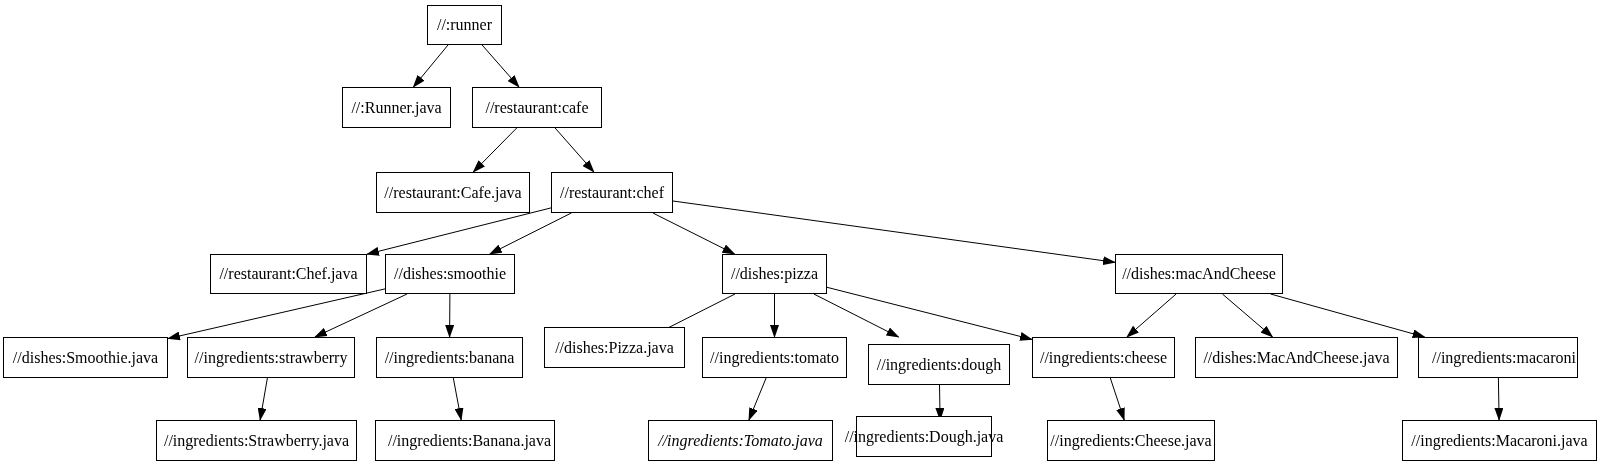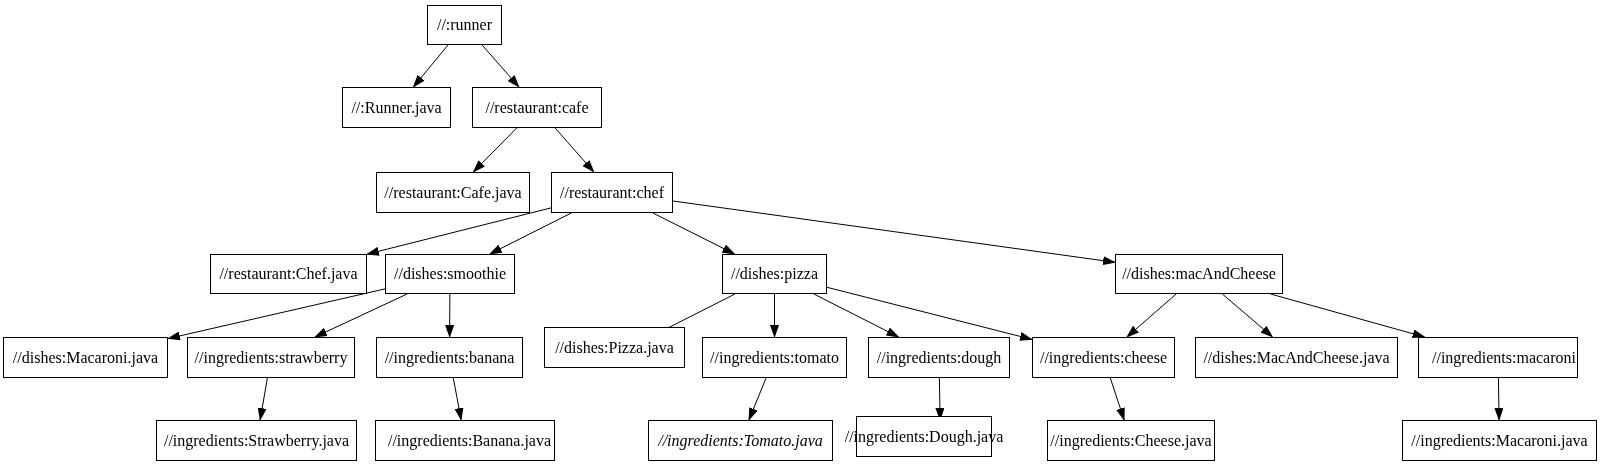--- a/index.html
+++ b/index.html
@@ -76,26 +76,26 @@
   <div id="node-layer">
       <div class="graph-node" style="left: 427px; top: 5px; width: 75px; height: 40px; border-color: rgb(0, 0, 0); background: rgb(255, 255, 255); color: rgb(0, 0, 0);">//:runner</div>
       <div class="graph-node" style="left: 342px; top: 87px; width: 109px; height: 41px; border-color: rgb(0, 0, 0); background: rgb(255, 255, 255); color: rgb(0, 0, 0);">//:Runner.java</div>
       <div class="graph-node" style="left: 472px; top: 87px; width: 130px; height: 41px; border-color: rgb(0, 0, 0); background: rgb(255, 255, 255); color: rgb(0, 0, 0);">//restaurant:cafe</div>
       <div class="graph-node" style="left: 376px; top: 172px; width: 154px; height: 41px; border-color: rgb(0, 0, 0); background: rgb(255, 255, 255); color: rgb(0, 0, 0);">//restaurant:Cafe.java</div>
       <div class="graph-node" style="left: 551px; top: 172px; width: 122px; height: 41px; border-color: rgb(0, 0, 0); background: rgb(255, 255, 255); color: rgb(0, 0, 0);">//restaurant:chef</div>
       <div class="graph-node" style="left: 210px; top: 254px; width: 157px; height: 40px; border-color: rgb(0, 0, 0); background: rgb(255, 255, 255); color: rgb(0, 0, 0);">//restaurant:Chef.java</div>
       <div class="graph-node" style="left: 385px; top: 254px; width: 130px; height: 40px; border-color: rgb(0, 0, 0); background: rgb(255, 255, 255); color: rgb(0, 0, 0);">//dishes:smoothie</div>
       <div class="graph-node" style="left: 722px; top: 254px; width: 105px; height: 40px; border-color: rgb(0, 0, 0); background: rgb(255, 255, 255); color: rgb(0, 0, 0);">//dishes:pizza</div>
       <div class="graph-node" style="left: 1115px; top: 254px; width: 168px; height: 40px; border-color: rgb(0, 0, 0); background: rgb(255, 255, 255); color: rgb(0, 0, 0);">//dishes:macAndCheese</div>
-      <div class="graph-node" style="left: 3px; top: 337px; width: 165px; height: 41px; border-color: rgb(0, 0, 0); background: rgb(255, 255, 255); color: rgb(0, 0, 0);">//dishes:Macaroni.java</div>
+      <div class="graph-node" style="left: 3px; top: 337px; width: 165px; height: 41px; border-color: rgb(0, 0, 0); background: rgb(255, 255, 255); color: rgb(0, 0, 0);">//dishes:Smoothie.java</div>
       <div class="graph-node" style="left: 187px; top: 337px; width: 168px; height: 41px; border-color: rgb(0, 0, 0); background: rgb(255, 255, 255); color: rgb(0, 0, 0);">//ingredients:strawberry</div>
       <div class="graph-node" style="left: 376px; top: 337px; width: 147px; height: 41px; border-color: rgb(0, 0, 0); background: rgb(255, 255, 255); color: rgb(0, 0, 0);">//ingredients:banana</div>
       <div class="graph-node" style="left: 544px; top: 327px; width: 141px; height: 41px; border-color: rgb(0, 0, 0); background: rgb(255, 255, 255); color: rgb(0, 0, 0);">//dishes:Pizza.java</div>
       <div class="graph-node" style="left: 702px; top: 337px; width: 145px; height: 41px; border-color: rgb(0, 0, 0); background: rgb(255, 255, 255); color: rgb(0, 0, 0);">//ingredients:tomato</div>
-      <div class="graph-node" style="left: 868px; top: 337px; width: 142px; height: 41px; border-color: rgb(0, 0, 0); background: rgb(255, 255, 255); color: rgb(0, 0, 0);">//ingredients:dough</div>
+      <div class="graph-node" style="left: 868px; top: 344px; width: 142px; height: 41px; border-color: rgb(0, 0, 0); background: rgb(255, 255, 255); color: rgb(0, 0, 0);">//ingredients:dough</div>
       <div class="graph-node" style="left: 1032px; top: 337px; width: 143px; height: 41px; border-color: rgb(0, 0, 0); background: rgb(255, 255, 255); color: rgb(0, 0, 0);">//ingredients:cheese</div>
       <div class="graph-node" style="left: 1195px; top: 337px; width: 203px; height: 41px; border-color: rgb(0, 0, 0); background: rgb(255, 255, 255); color: rgb(0, 0, 0);">//dishes:MacAndCheese.java</div>
       <div class="graph-node" style="left: 1418px; top: 337px; width: 160px; height: 41px; border-color: rgb(0, 0, 0); background: rgb(255, 255, 255); color: rgb(0, 0, 0); padding-left: 12px;">//ingredients:macaroni</div>
       <div class="graph-node" style="left: 156px; top: 420px; width: 201px; height: 41px; border-color: rgb(0, 0, 0); background: rgb(255, 255, 255); color: rgb(0, 0, 0);">//ingredients:Strawberry.java</div>
       <div class="graph-node" style="left: 375px; top: 420px; width: 180px; height: 41px; border-color: rgb(0, 0, 0); background: rgb(255, 255, 255); color: rgb(0, 0, 0); padding-left: 9px;">//ingredients:Banana.java</div>
       <div class="graph-node" style="left: 648px; top: 420px; width: 185px; height: 41px; border-color: rgb(0, 0, 0); background: rgb(255, 255, 255); color: rgb(0, 0, 0); font-style: italic;">//ingredients:Tomato.java</div>
       <div class="graph-node" style="left: 856px; top: 416px; width: 136px; height: 41px; border-color: rgb(0, 0, 0); background: rgb(255, 255, 255); color: rgb(0, 0, 0);">//ingredients:Dough.java</div>
       <div class="graph-node" style="left: 1047px; top: 420px; width: 168px; height: 41px; border-color: rgb(0, 0, 0); background: rgb(255, 255, 255); color: rgb(0, 0, 0);">//ingredients:Cheese.java</div>
       <div class="graph-node" style="left: 1402px; top: 420px; width: 195px; height: 41px; border-color: rgb(0, 0, 0); background: rgb(255, 255, 255); color: rgb(0, 0, 0);">//ingredients:Macaroni.java</div>
     </div>

